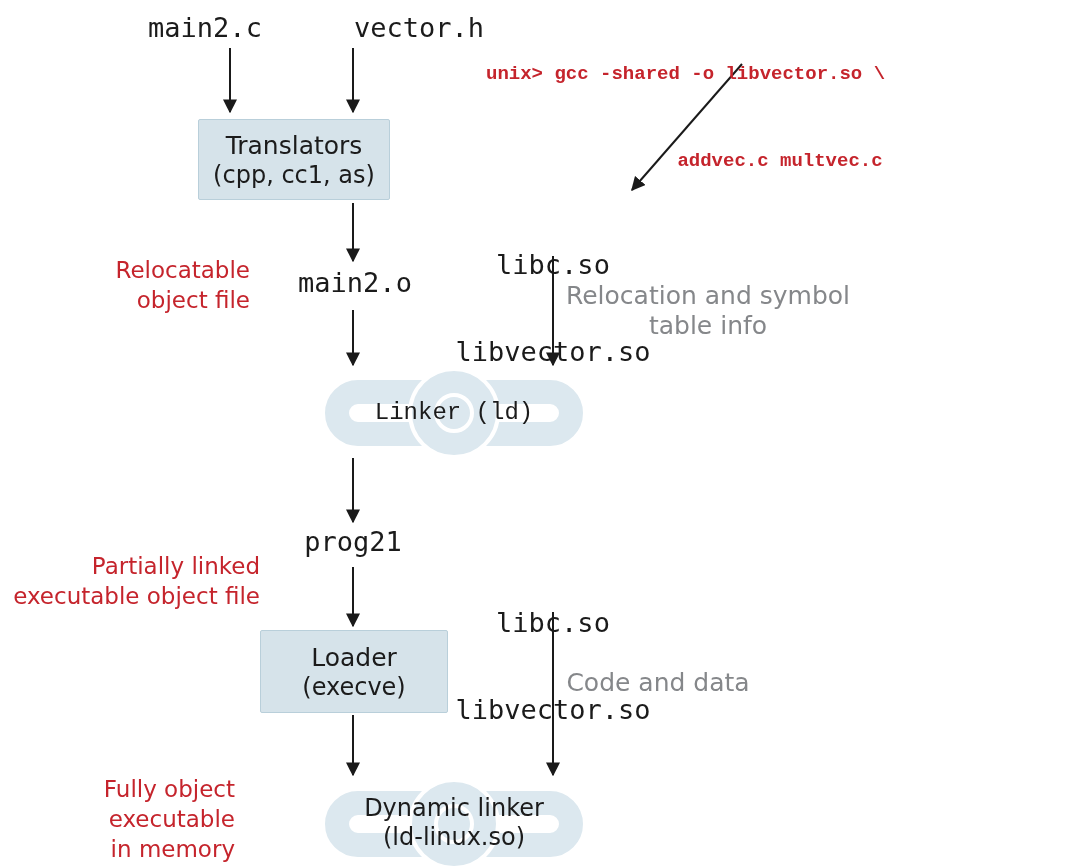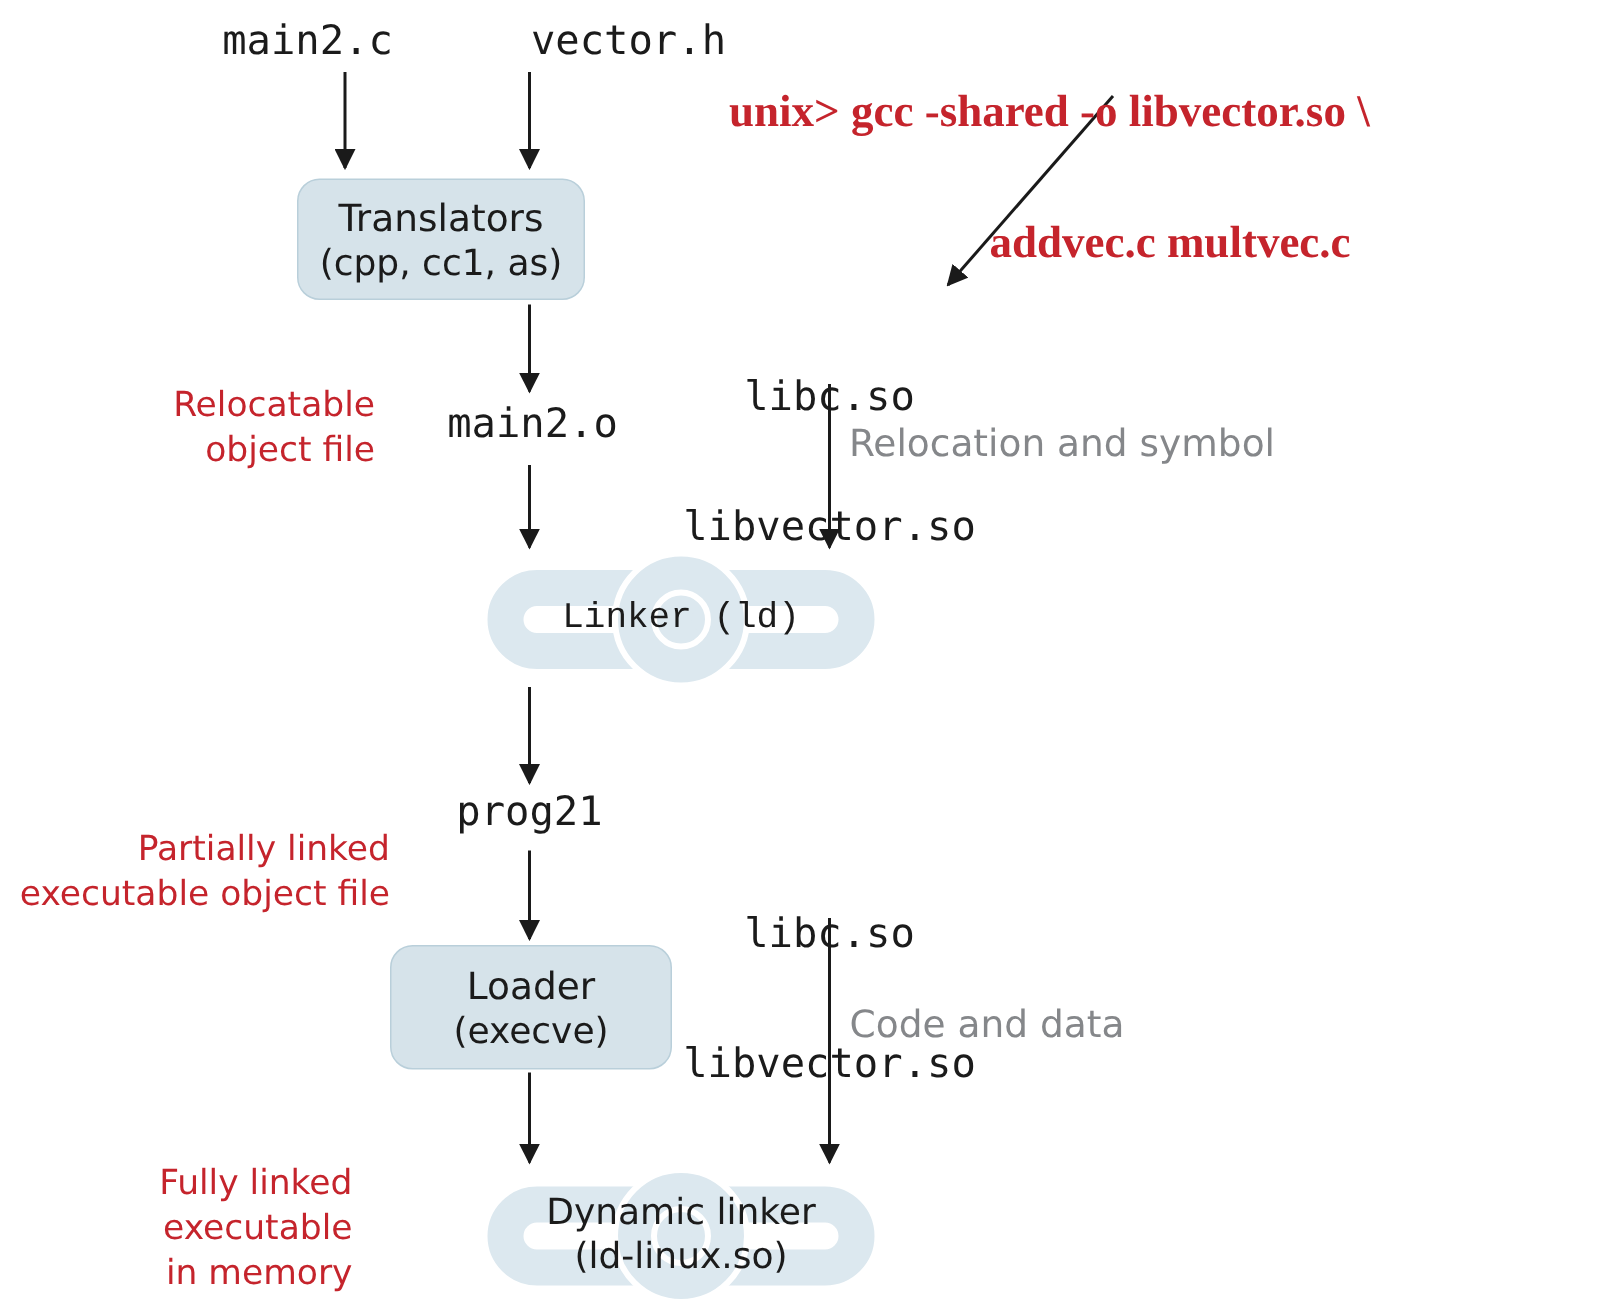--- a/index.html
+++ b/index.html
@@ -14,32 +14,32 @@
   .arrows{position:absolute;left:0;top:0;width:1074px;height:868px;pointer-events:none;}
 
   .mono-label{
     position:absolute;
     font-family:"DejaVu Sans Mono","Liberation Mono",monospace;
     font-size:27px;font-weight:500;line-height:29px;
     text-align:center;white-space:pre;color:var(--black,#1b1b1b);
   }
   .cmd{
     position:absolute;left:486px;top:2px;width:588px;
-    font-family:Liberation Serif, serif;
-    font-size:30px;font-weight:700;line-height:29px;
+    font-family:Liberation Mono, monospace;
+    font-size:19px;font-weight:700;line-height:29px;
     color:var(--red,#c5242c);white-space:pre;
   }
   .cmd .l1{text-align:left;}
   .cmd .l2{text-align:center;}
 
   .node-box{
     position:absolute;
     background:var(--box_fill,#d6e3ea);
     border:1px solid var(--box_border,#b9cfda);
-    border-radius:15px;
+    border-radius:2px;
     display:flex;flex-direction:column;justify-content:center;align-items:center;
     box-sizing:border-box;
   }
   .box-title{font-size:25px;line-height:31px;color:var(--black,#1b1b1b);}
   .box-sub{font-size:24px;line-height:29px;color:var(--black,#1b1b1b);}
 
   .chain-node{
     position:absolute;width:262px;height:88px;
     display:flex;flex-direction:column;justify-content:center;align-items:center;
   }
@@ -106,20 +106,21 @@
 
   <div class="red-note" style="left:50px;top:255px;width:200px;">
     <div>Relocatable</div>
     <div>object file</div>
   </div>
 
   <div class="mono-label" style="left:290px;top:268px;width:130px;">main2.o</div>
 
   <div class="gray-note" style="left:558px;top:281px;width:300px;">
     <div>Relocation and symbol</div>
+    <div>table info</div>
   </div>
 
   <div class="chain-node" style="left:323px;top:368px;font-family:Liberation Mono, monospace;">
     <svg class="chain-svg" viewBox="0 0 262 88">
       <rect x="14" y="24" width="122" height="42" rx="21" fill="none" stroke="#dce8ef" stroke-width="24"></rect>
       <rect x="126" y="24" width="122" height="42" rx="21" fill="none" stroke="#dce8ef" stroke-width="24"></rect>
       <circle cx="131" cy="45" r="31" fill="none" stroke="#ffffff" stroke-width="30"></circle>
       <circle cx="131" cy="45" r="31" fill="none" stroke="#dce8ef" stroke-width="22"></circle>
     </svg>
     <div class="chain-text">Linker (ld)</div>
@@ -138,21 +139,21 @@
   </div>
 
   <div class="node-box" style="left:260px;top:630px;width:188px;height:83px;">
     <div class="box-title">Loader</div>
     <div class="box-sub">(execve)</div>
   </div>
 
   <div class="gray-note" style="left:553px;top:668px;width:210px;">Code and data</div>
 
   <div class="red-note" style="left:40px;top:774px;width:195px;">
-    <div>Fully linked</div>
+    <div>Fully object</div>
     <div>executable</div>
     <div>in memory</div>
   </div>
 
   <div class="chain-node" style="left:323px;top:779px;">
     <svg class="chain-svg" viewBox="0 0 262 88">
       <rect x="14" y="24" width="122" height="42" rx="21" fill="none" stroke="#dce8ef" stroke-width="24"></rect>
       <rect x="126" y="24" width="122" height="42" rx="21" fill="none" stroke="#dce8ef" stroke-width="24"></rect>
       <circle cx="131" cy="45" r="31" fill="none" stroke="#ffffff" stroke-width="30"></circle>
       <circle cx="131" cy="45" r="31" fill="none" stroke="#dce8ef" stroke-width="22"></circle>

